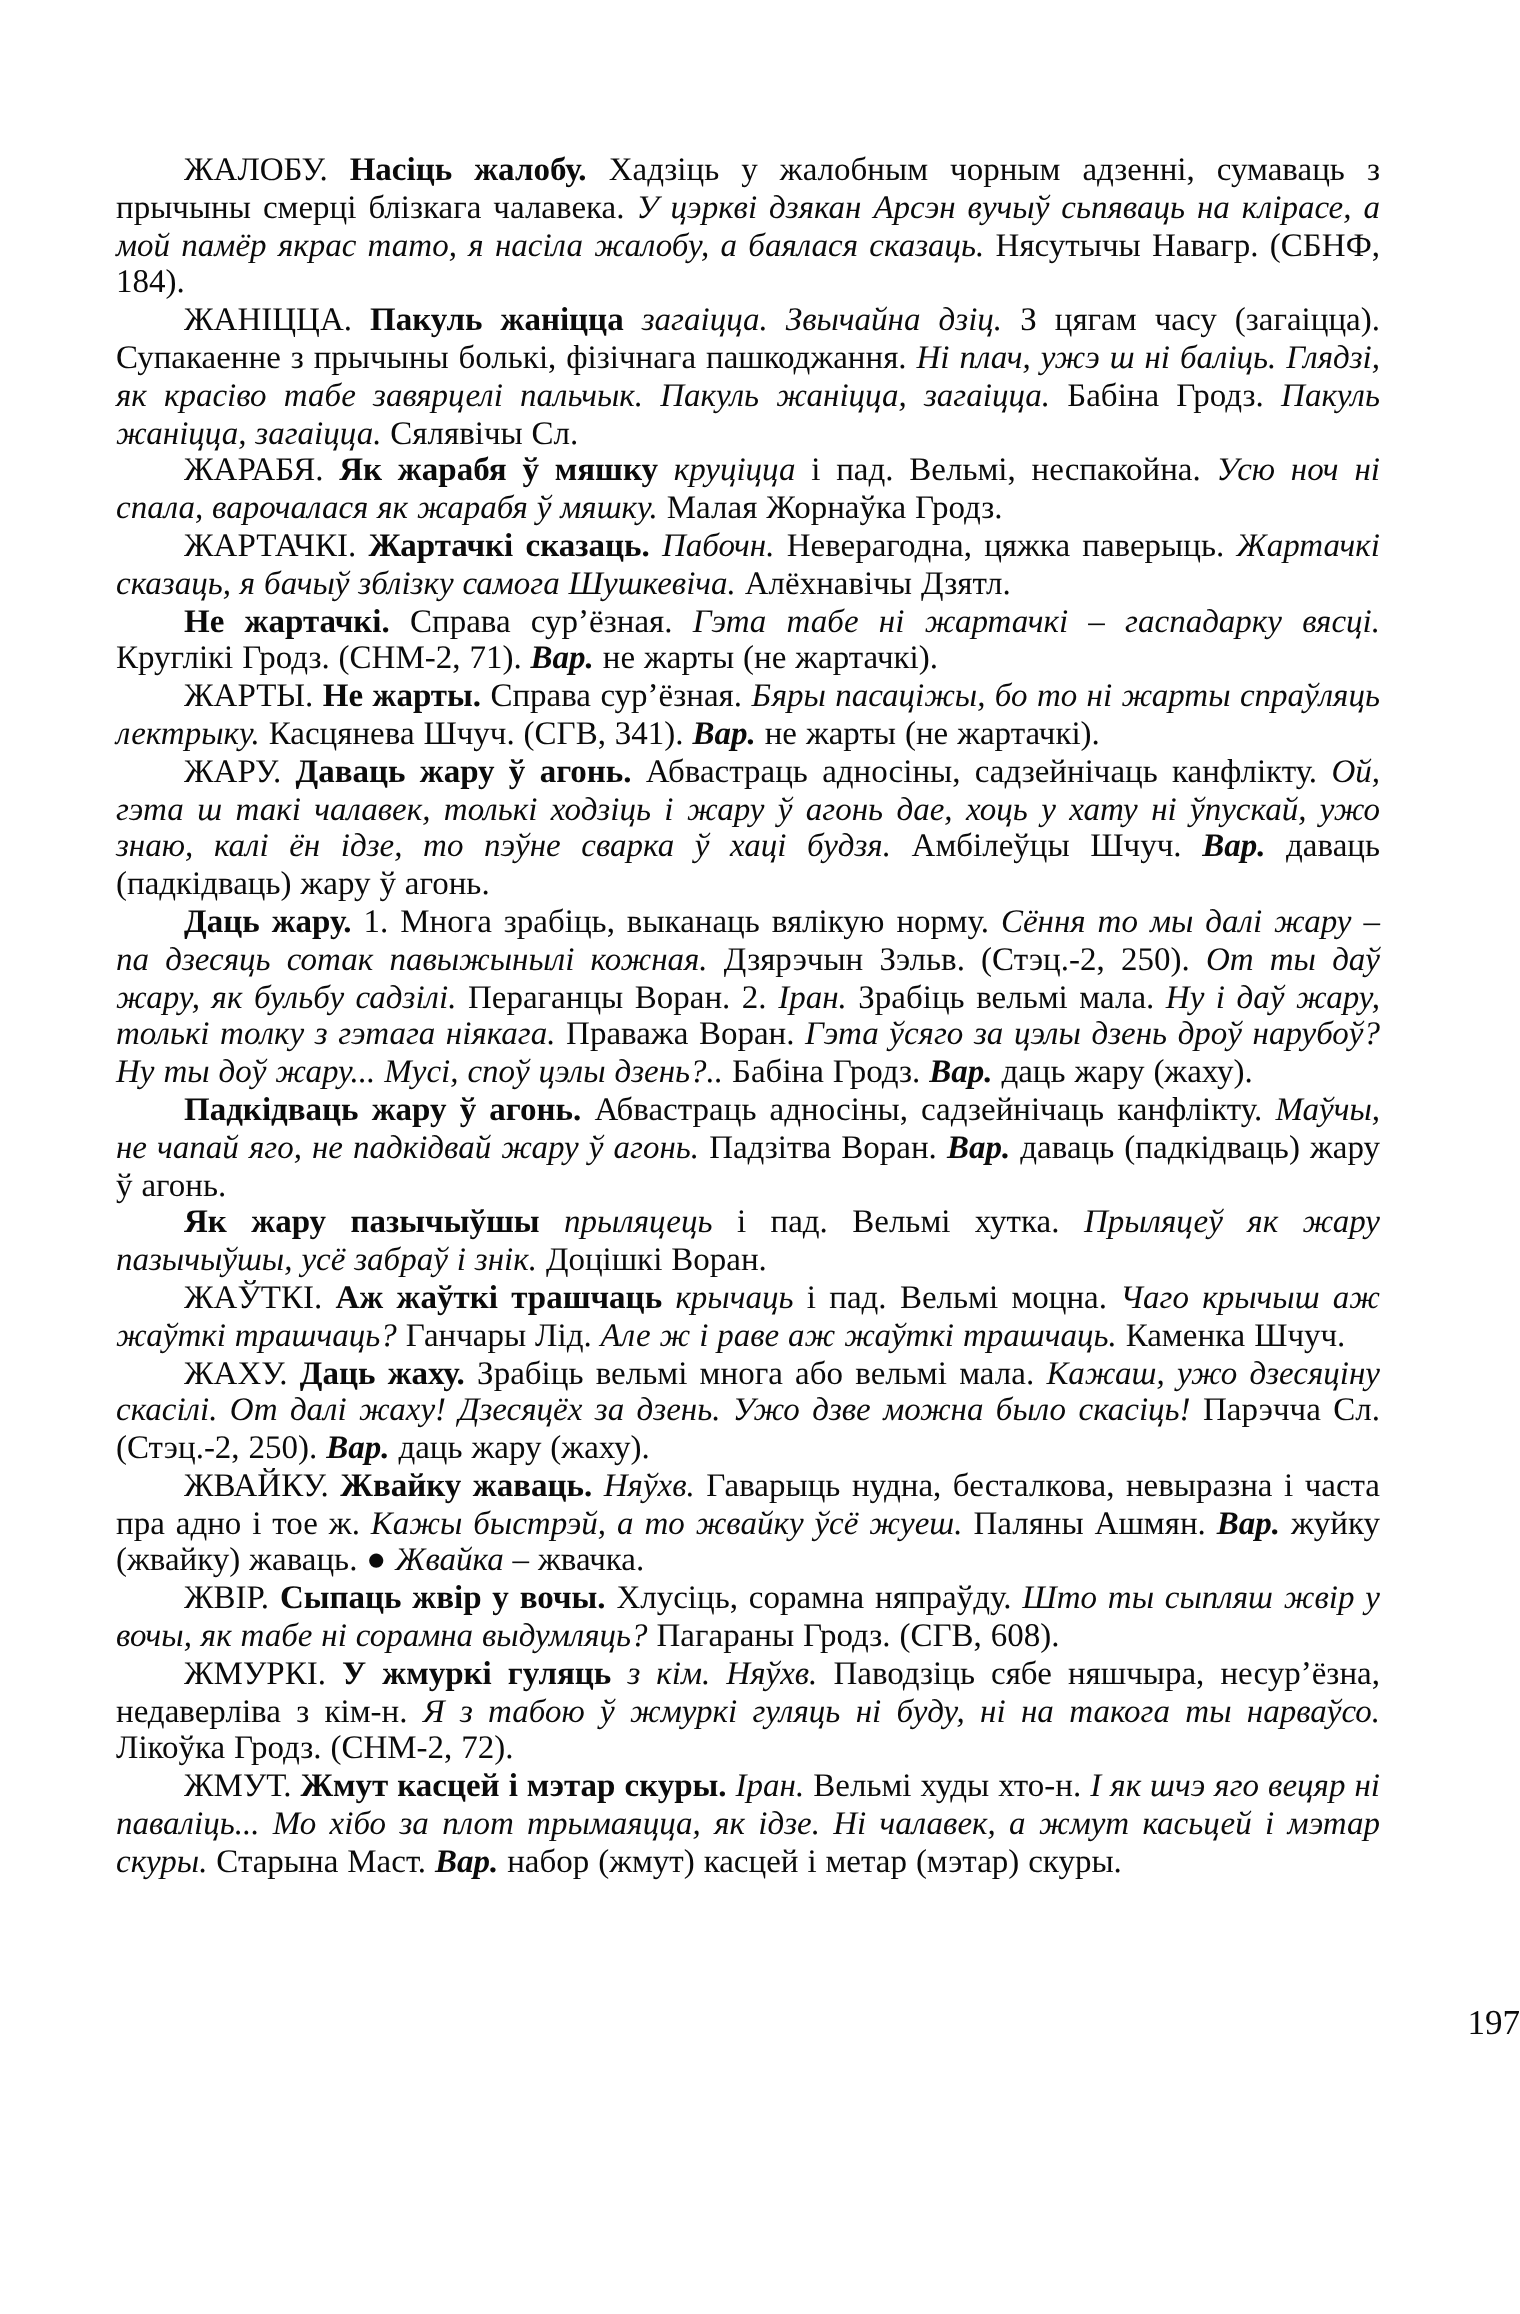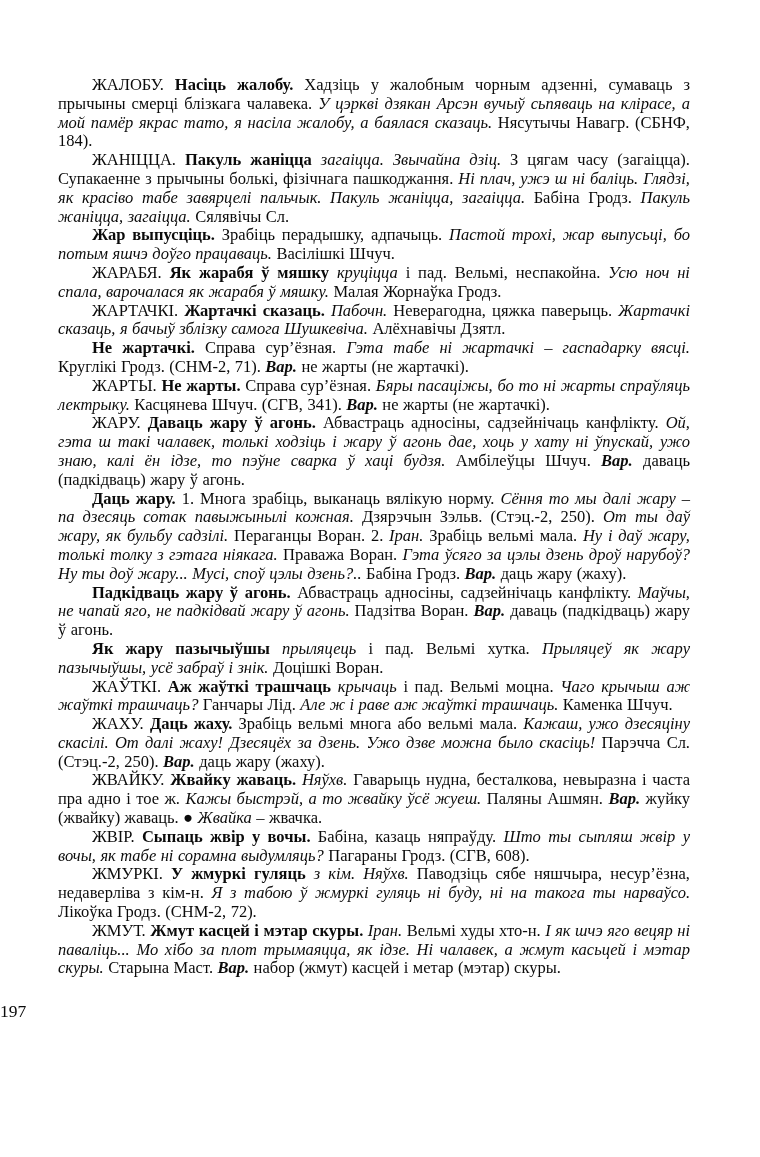--- a/index.html
+++ b/index.html
@@ -30,41 +30,40 @@
   .run { white-space: pre-wrap; }
   .run.regular { font-weight: 400; font-style: normal; }
   .run.bold { font-weight: 700; font-style: normal; }
   .run.italic { font-weight: 400; font-style: italic; }
   .run.bolditalic { font-weight: 700; font-style: italic; margin-top: 20px; }
   .page-number {
     position: absolute;
     top: 1001px;
     left: 0;
     width: 760px;
-    text-align: left;
+    text-align: right;
     font-size: 17.5px;
     line-height: 20px;
   }
 </style>
 </head>
 <body>
 
 <div class="text-block" id="entries">
     <p class="entry"><span class="run regular">ЖАЛОБУ. </span><span class="run bold">Насіць жалобу. </span><span class="run regular">Хадзіць у жалобным чорным адзенні, сумаваць з прычыны смерці блізкага чалавека. </span><span class="run italic">У цэркві дзякан Арсэн вучыў сьпяваць на клірасе, а мой памёр якрас тато, я насіла жалобу, а баялася сказаць. </span><span class="run regular">Нясутычы Навагр. (СБНФ, 184).</span></p>
     <p class="entry"><span class="run regular">ЖАНІЦЦА. </span><span class="run bold">Пакуль жаніцца </span><span class="run italic">загаіцца. Звычайна дзіц. </span><span class="run regular">З цягам часу (загаіцца). Супакаенне з прычыны болькі, фізічнага пашкоджання. </span><span class="run italic">Ні плач, ужэ ш ні баліць. Глядзі, як красіво табе завярцелі пальчык. Пакуль жаніцца, загаіцца. </span><span class="run regular">Бабіна Гродз. </span><span class="run italic">Пакуль жаніцца, загаіцца. </span><span class="run regular">Сялявічы Сл.</span></p>
-    <p class="entry"><span class="run bold">Жар выпусціць. </span><span class="run regular">Зрабіць перадышку, адпачыць. </span><span class="run italic">Пастой трохі, жар выпусьці, бо потым яшчэ доўго працаваць. </span><span class="run regular">Васілішкі Шчуч.</span></p>
     <p class="entry"><span class="run regular">ЖАРАБЯ. </span><span class="run bold">Як жарабя ў мяшку </span><span class="run italic">круціцца </span><span class="run regular">і пад. Вельмі, неспакойна. </span><span class="run italic">Усю ноч ні спала, варочалася як жарабя ў мяшку. </span><span class="run regular">Малая Жорнаўка Гродз.</span></p>
     <p class="entry"><span class="run regular">ЖАРТАЧКІ. </span><span class="run bold">Жартачкі сказаць. </span><span class="run italic">Пабочн. </span><span class="run regular">Неверагодна, цяжка паверыць. </span><span class="run italic">Жартачкі сказаць, я бачыў зблізку самога Шушкевіча. </span><span class="run regular">Алёхнавічы Дзятл.</span></p>
     <p class="entry"><span class="run bold">Не жартачкі. </span><span class="run regular">Справа сур’ёзная. </span><span class="run italic">Гэта табе ні жартачкі – гаспадарку вясці. </span><span class="run regular">Круглікі Гродз. (СНМ-2, 71). </span><span class="run bolditalic">Вар. </span><span class="run regular">не жарты (не жартачкі).</span></p>
     <p class="entry"><span class="run regular">ЖАРТЫ. </span><span class="run bold">Не жарты. </span><span class="run regular">Справа сур’ёзная. </span><span class="run italic">Бяры пасаціжы, бо то ні жарты спраўляць лектрыку. </span><span class="run regular">Касцянева Шчуч. (СГВ, 341). </span><span class="run bolditalic">Вар. </span><span class="run regular">не жарты (не жартачкі).</span></p>
     <p class="entry"><span class="run regular">ЖАРУ. </span><span class="run bold">Даваць жару ў агонь. </span><span class="run regular">Абвастраць адносіны, садзейнічаць канфлікту. </span><span class="run italic">Ой, гэта ш такі чалавек, толькі ходзіць і жару ў агонь дае, хоць у хату ні ўпускай, ужо знаю, калі ён ідзе, то пэўне сварка ў хаці будзя. </span><span class="run regular">Амбілеўцы Шчуч. </span><span class="run bolditalic">Вар. </span><span class="run regular">даваць (падкідваць) жару ў агонь.</span></p>
     <p class="entry"><span class="run bold">Даць жару. </span><span class="run regular">1. Многа зрабіць, выканаць вялікую норму. </span><span class="run italic">Сёння то мы далі жару – па дзесяць сотак павыжынылі кожная. </span><span class="run regular">Дзярэчын Зэльв. (Стэц.-2, 250). </span><span class="run italic">От ты даў жару, як бульбу садзілі. </span><span class="run regular">Пераганцы Воран. 2. </span><span class="run italic">Іран. </span><span class="run regular">Зрабіць вельмі мала. </span><span class="run italic">Ну і даў жару, толькі толку з гэтага ніякага. </span><span class="run regular">Праважа Воран. </span><span class="run italic">Гэта ўсяго за цэлы дзень дроў нарубоў? Ну ты доў жару... Мусі, споў цэлы дзень?.. </span><span class="run regular">Бабіна Гродз. </span><span class="run bolditalic">Вар. </span><span class="run regular">даць жару (жаху).</span></p>
     <p class="entry"><span class="run bold">Падкідваць жару ў агонь. </span><span class="run regular">Абвастраць адносіны, садзейнічаць канфлікту. </span><span class="run italic">Маўчы, не чапай яго, не падкідвай жару ў агонь. </span><span class="run regular">Падзітва Воран. </span><span class="run bolditalic">Вар. </span><span class="run regular">даваць (падкідваць) жару ў агонь.</span></p>
     <p class="entry"><span class="run bold">Як жару пазычыўшы </span><span class="run italic">прыляцець </span><span class="run regular">і пад. Вельмі хутка. </span><span class="run italic">Прыляцеў як жару пазычыўшы, усё забраў і знік. </span><span class="run regular">Доцішкі Воран.</span></p>
     <p class="entry"><span class="run regular">ЖАЎТКІ. </span><span class="run bold">Аж жаўткі трашчаць </span><span class="run italic">крычаць </span><span class="run regular">і пад. Вельмі моцна. </span><span class="run italic">Чаго крычыш аж жаўткі трашчаць? </span><span class="run regular">Ганчары Лід. </span><span class="run italic">Але ж і раве аж жаўткі трашчаць. </span><span class="run regular">Каменка Шчуч.</span></p>
     <p class="entry"><span class="run regular">ЖАХУ. </span><span class="run bold">Даць жаху. </span><span class="run regular">Зрабіць вельмі многа або вельмі мала. </span><span class="run italic">Кажаш, ужо дзесяціну скасілі. От далі жаху! Дзесяцёх за дзень. Ужо дзве можна было скасіць! </span><span class="run regular">Парэчча Сл. (Стэц.-2, 250). </span><span class="run bolditalic">Вар. </span><span class="run regular">даць жару (жаху).</span></p>
     <p class="entry"><span class="run regular">ЖВАЙКУ. </span><span class="run bold">Жвайку жаваць. </span><span class="run italic">Няўхв. </span><span class="run regular">Гаварыць нудна, бесталкова, невыразна і часта пра адно і тое ж. </span><span class="run italic">Кажы быстрэй, а то жвайку ўсё жуеш. </span><span class="run regular">Паляны Ашмян. </span><span class="run bolditalic">Вар. </span><span class="run regular">жуйку (жвайку) жаваць. ● </span><span class="run italic">Жвайка </span><span class="run regular">– жвачка.</span></p>
-    <p class="entry"><span class="run regular">ЖВІР. </span><span class="run bold">Сыпаць жвір у вочы. </span><span class="run regular">Бабіна, казаць няпраўду. </span><span class="run italic">Што ты сыпляш жвір у вочы, як табе ні сорамна выдумляць? </span><span class="run regular">Пагараны Гродз. (СГВ, 608).</span></p>
+    <p class="entry"><span class="run regular">ЖВІР. </span><span class="run bold">Сыпаць жвір у вочы. </span><span class="run regular">Хлусіць, сорамна няпраўду. </span><span class="run italic">Што ты сыпляш жвір у вочы, як табе ні сорамна выдумляць? </span><span class="run regular">Пагараны Гродз. (СГВ, 608).</span></p>
     <p class="entry"><span class="run regular">ЖМУРКІ. </span><span class="run bold">У жмуркі гуляць </span><span class="run italic">з кім. Няўхв. </span><span class="run regular">Паводзіць сябе няшчыра, несур’ёзна, недаверліва з кім-н. </span><span class="run italic">Я з табою ў жмуркі гуляць ні буду, ні на такога ты нарваўсо. </span><span class="run regular">Лікоўка Гродз. (СНМ-2, 72).</span></p>
     <p class="entry"><span class="run regular">ЖМУТ. </span><span class="run bold">Жмут касцей і мэтар скуры. </span><span class="run italic">Іран. </span><span class="run regular">Вельмі худы хто-н. </span><span class="run italic">І як шчэ яго вецяр ні паваліць... Мо хібо за плот трымаяцца, як ідзе. Ні чалавек, а жмут касьцей і мэтар скуры. </span><span class="run regular">Старына Маст. </span><span class="run bolditalic">Вар. </span><span class="run regular">набор (жмут) касцей і метар (мэтар) скуры.</span></p>
   </div>
 
 <div class="page-number">197</div>
 
 </body></html>

